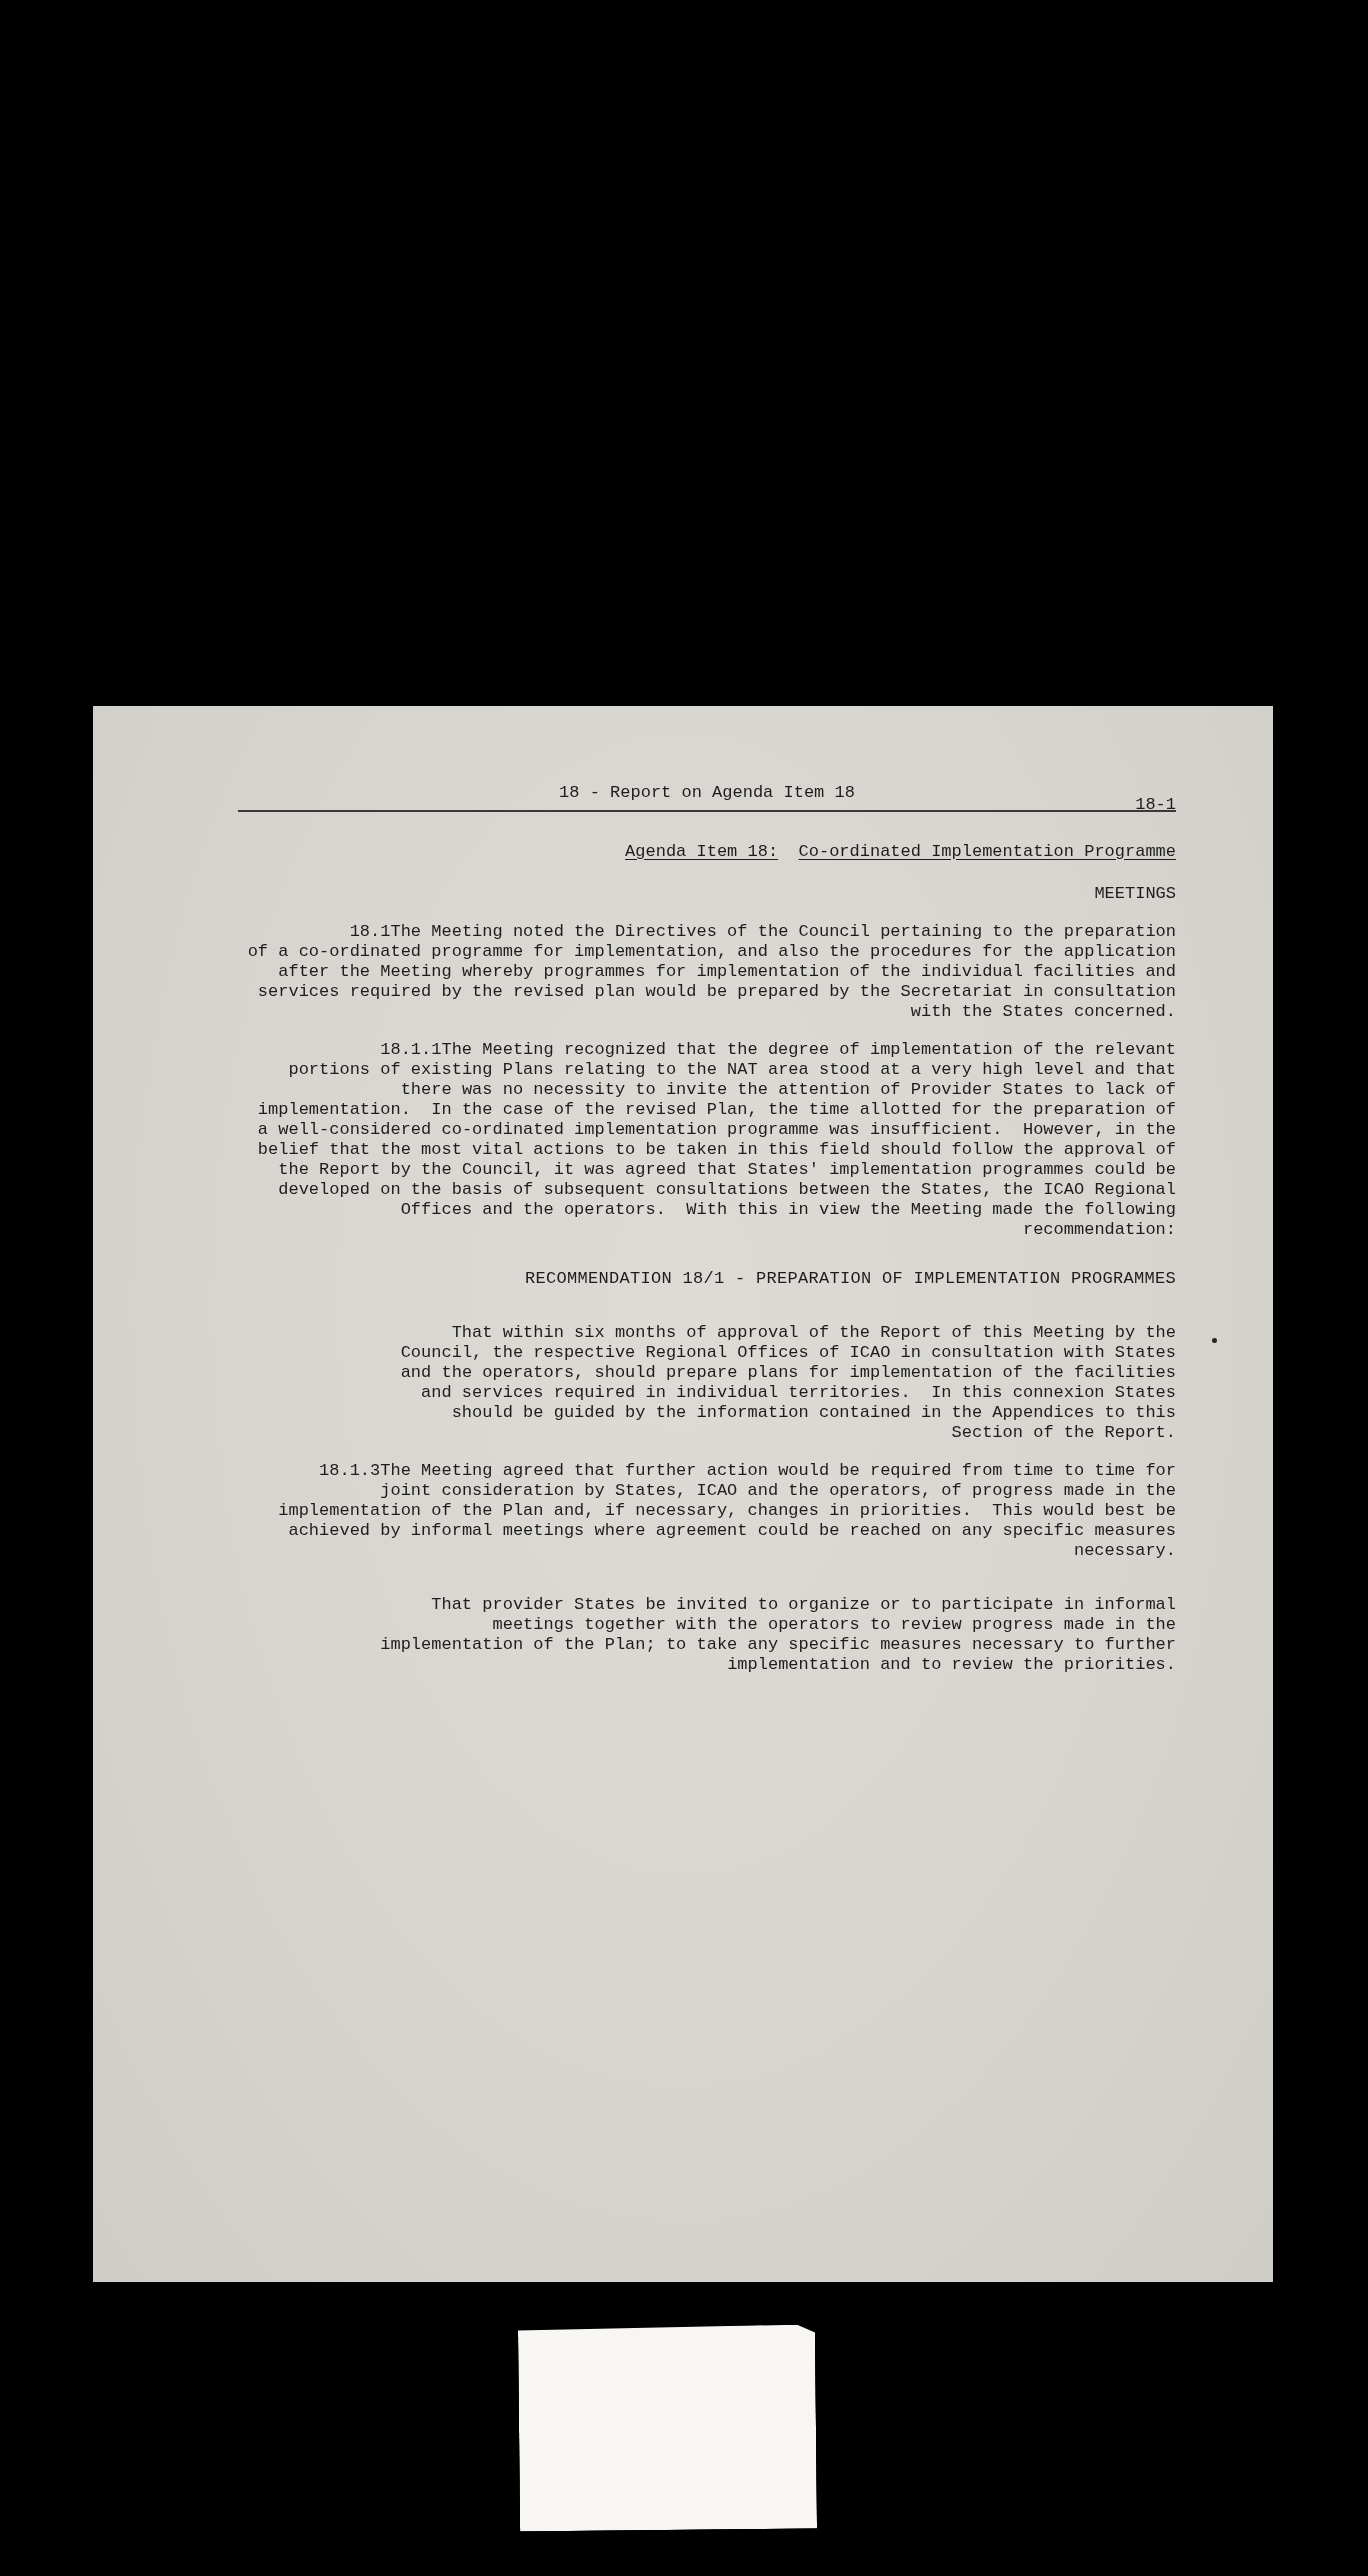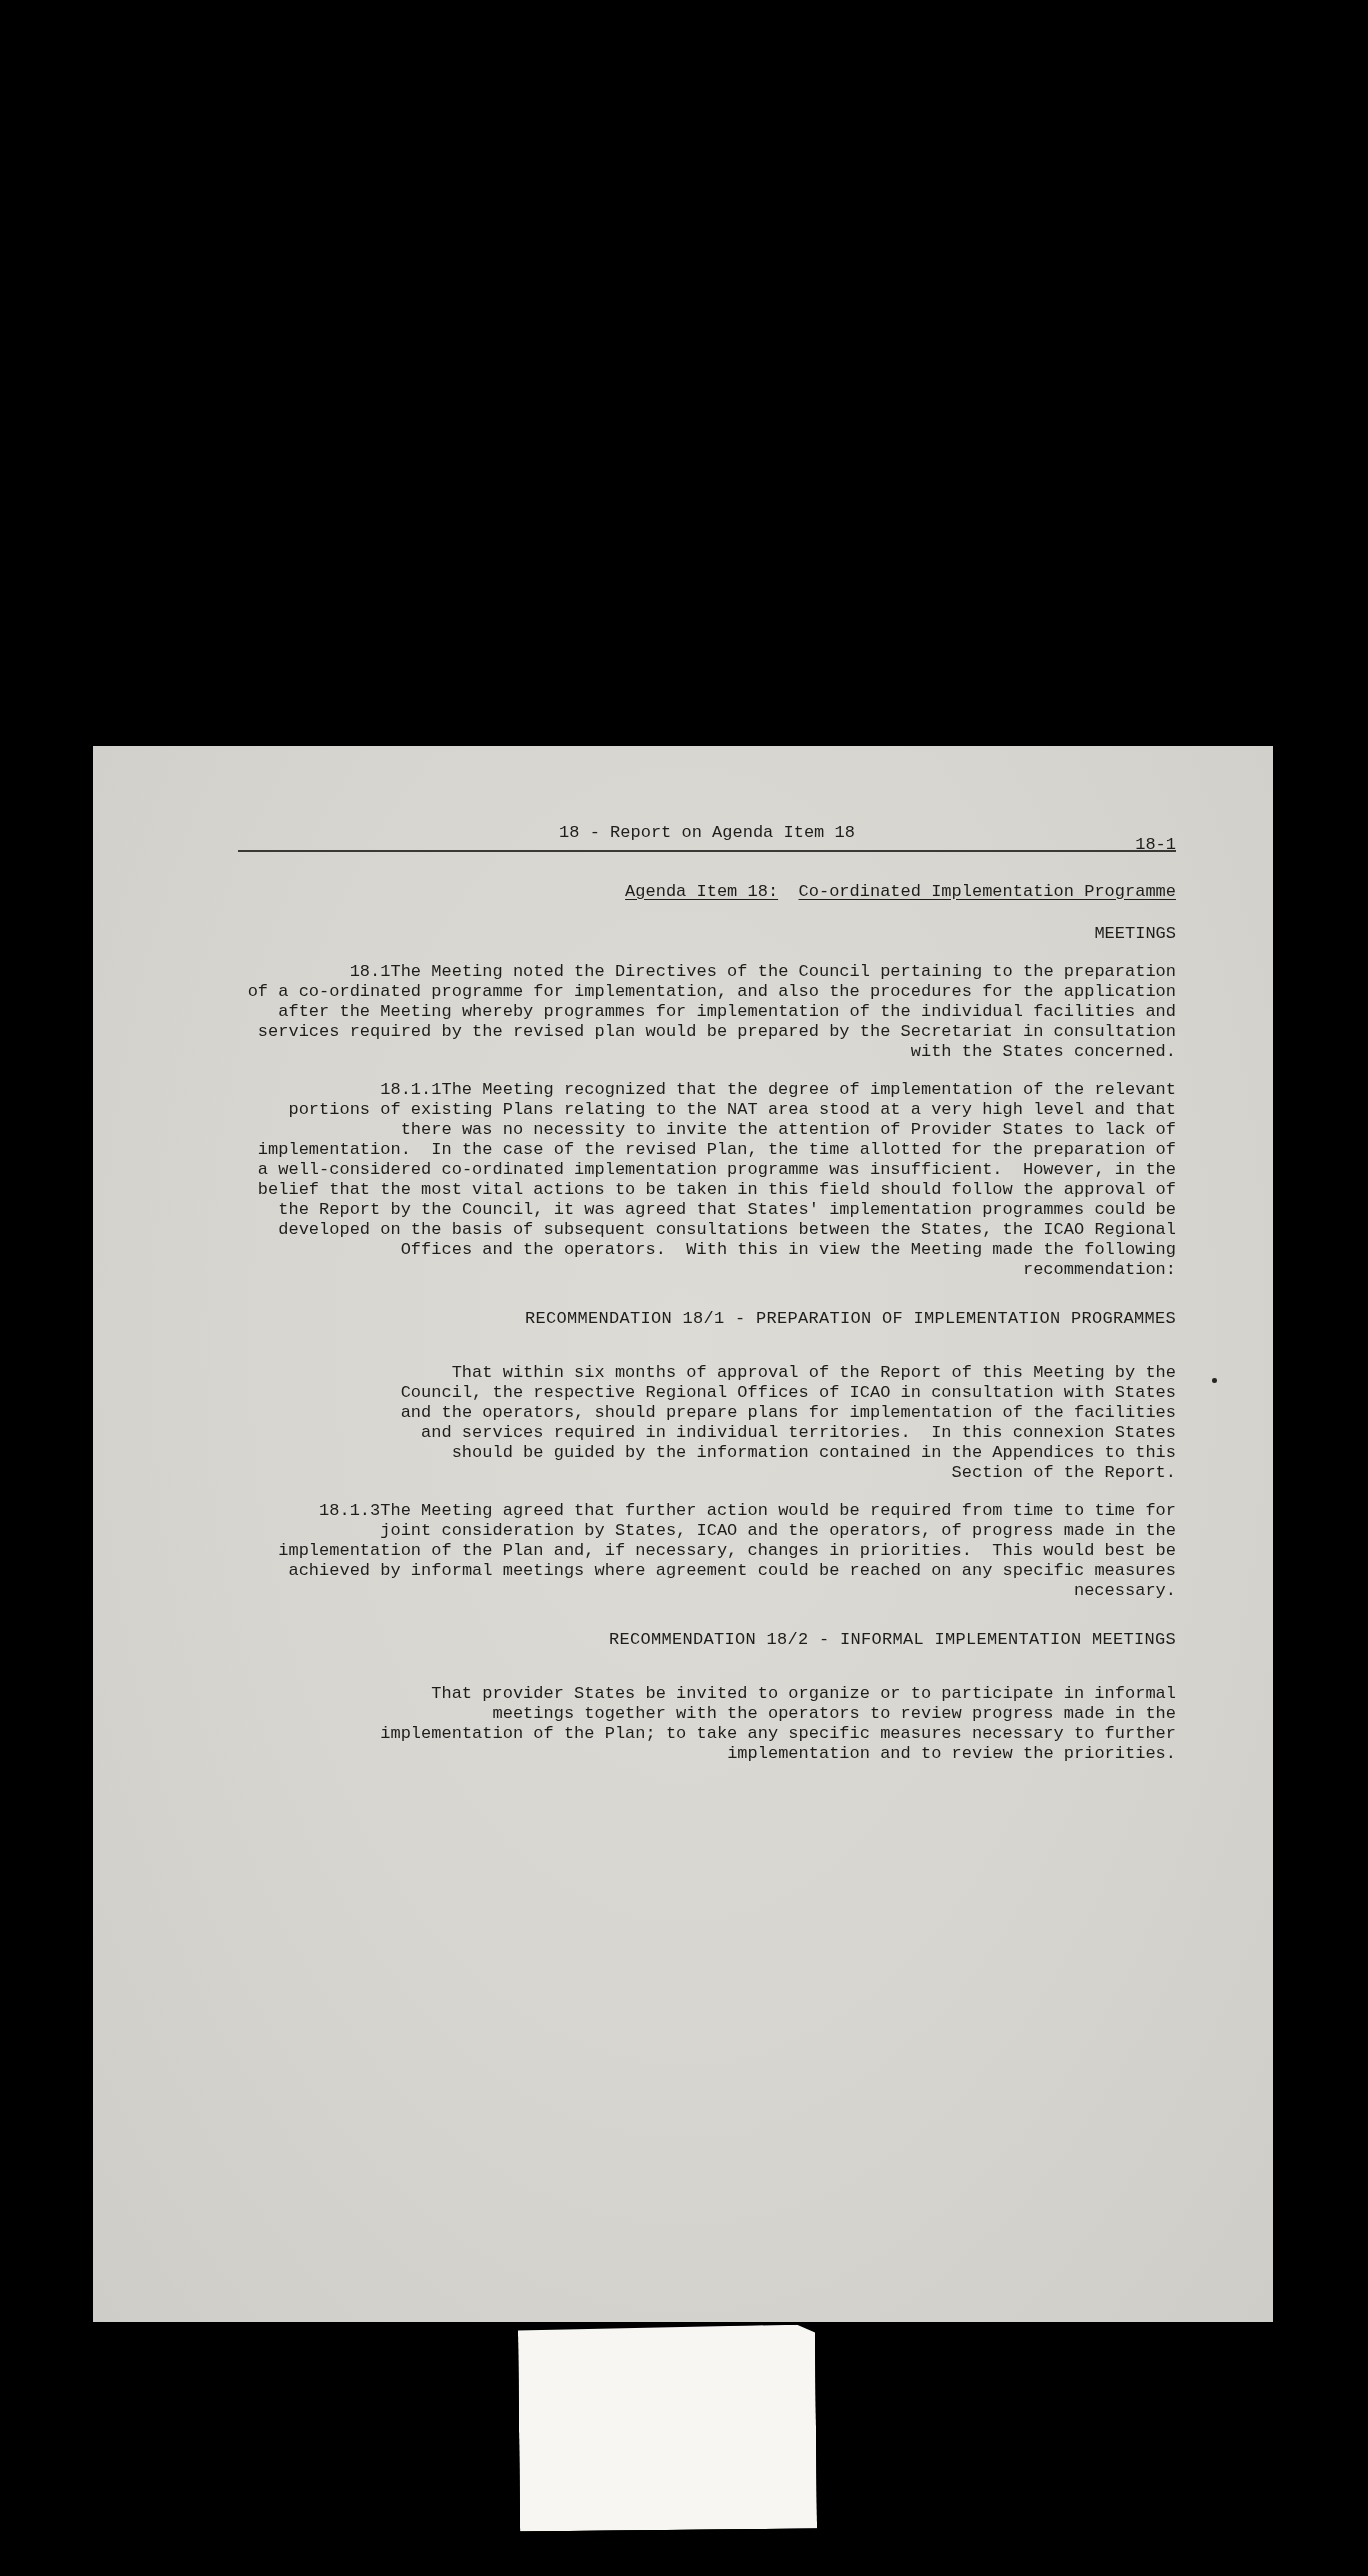--- a/index.html
+++ b/index.html
@@ -15,21 +15,21 @@
     font-family: "Liberation Mono", "DejaVu Sans Mono", monospace;
   }
   .stage {
     position: absolute;
     inset: 0;
     background: #000000;
   }
   .paper {
     position: absolute;
     left: 93px;
-    top: 746px;
+    top: 706px;
     width: 1180px;
     height: 1576px;
     box-sizing: border-box;
     padding: 77px 97px 0 145px;
     background: radial-gradient(ellipse at 50% 38%, #dddbd6 0%, #d7d5d0 55%, #cfcdc8 100%);
     color: #1e1d1b;
     font-size: 17px;
     line-height: 20px;
   }
   .header-row {
@@ -127,21 +127,20 @@
 
     <p class="para"><span class="pnum">18.1.1</span><span>The Meeting recognized that the degree of implementation of the relevant portions of existing Plans relating to the NAT area stood at a very high level and that there was no necessity to invite the attention of Provider States to lack of implementation.  In the case of the revised Plan, the time allotted for the preparation of a well-considered co-ordinated implementation programme was insufficient.  However, in the belief that the most vital actions to be taken in this field should follow the approval of the Report by the Council, it was agreed that States' implementation programmes could be developed on the basis of subsequent consultations between the States, the ICAO Regional Offices and the operators.  With this in view the Meeting made the following recommendation:</span></p>
 
     <p class="rec-head">RECOMMENDATION 18/1 - PREPARATION OF IMPLEMENTATION PROGRAMMES</p>
 
     <p class="rec-body">That within six months of approval of the Report of this Meeting by the Council, the respective Regional Offices of ICAO in consultation with States and the operators, should prepare plans for implementation of the facilities and services required in individual territories.  In this connexion States should be guided by the information contained in the Appendices to this Section of the Report.</p>
 
 
     <p class="para"><span class="pnum">18.1.3</span><span>The Meeting agreed that further action would be required from time to time for joint consideration by States, ICAO and the operators, of progress made in the implementation of the Plan and, if necessary, changes in priorities.  This would best be achieved by informal meetings where agreement could be reached on any specific measures necessary.</span></p>
 
-    <p class="rec-head">RECOMMENDATION 18/2 - INFORMAL IMPLEMENTATION MEETINGS</p>
 
     <p class="rec-body">That provider States be invited to organize or to participate in informal meetings together with the operators to review progress made in the implementation of the Plan; to take any specific measures necessary to further implementation and to review the priorities.</p>
 
 
     <div class="artifact-dot"></div>
 
   </div>
 
   <div class="bottom-card"></div>
 

